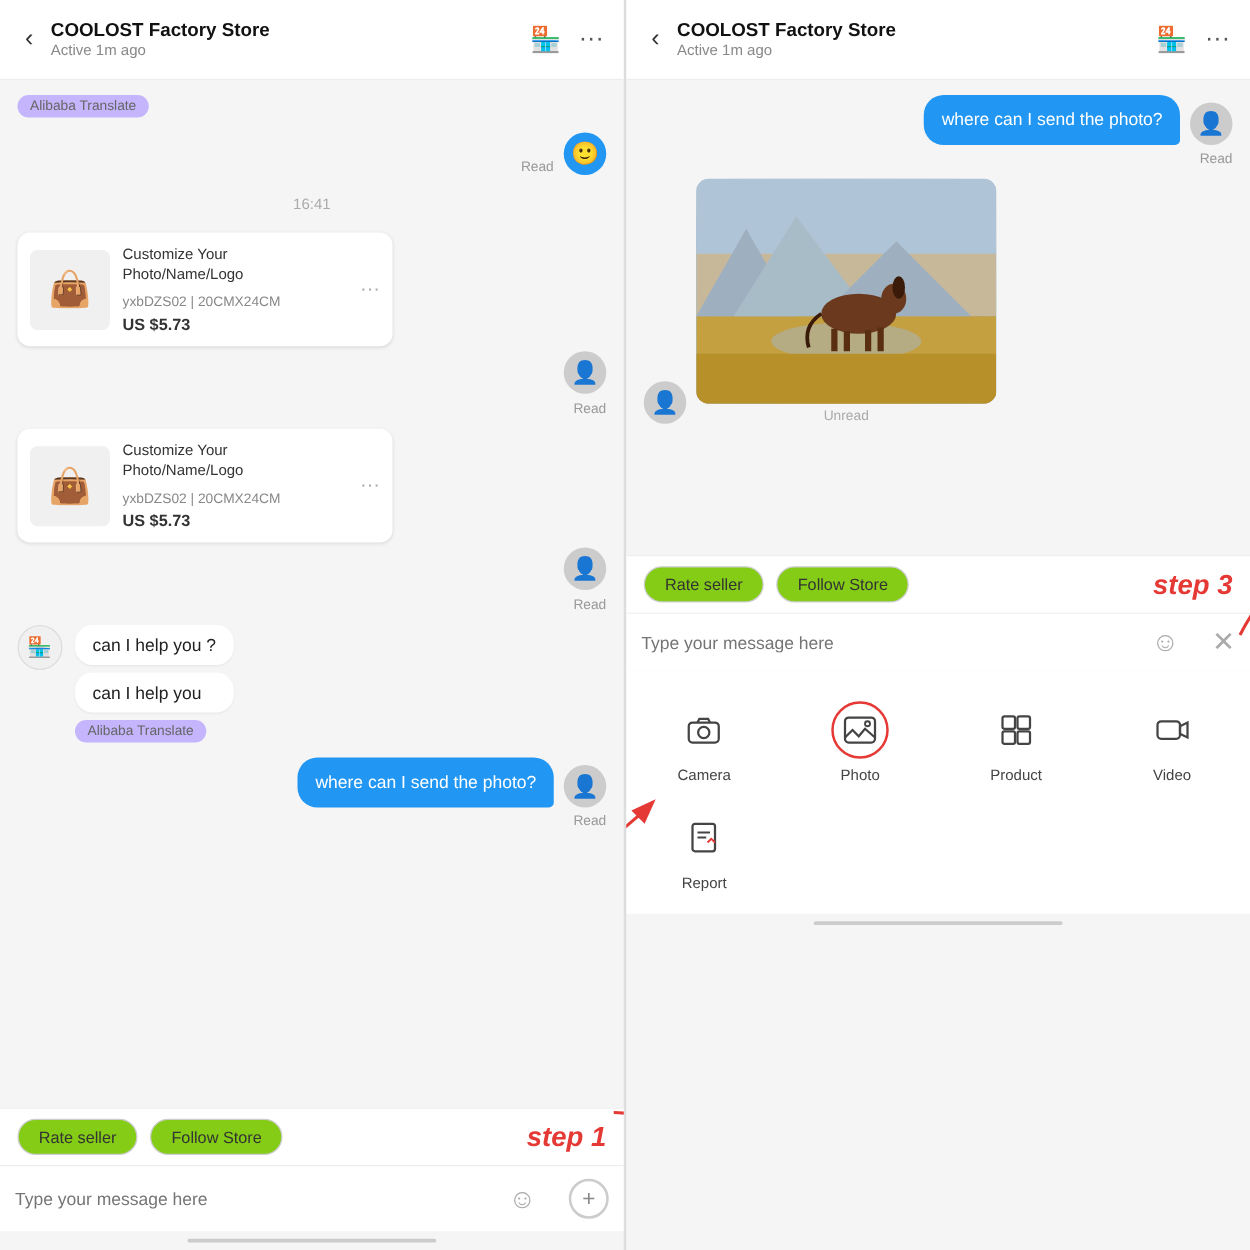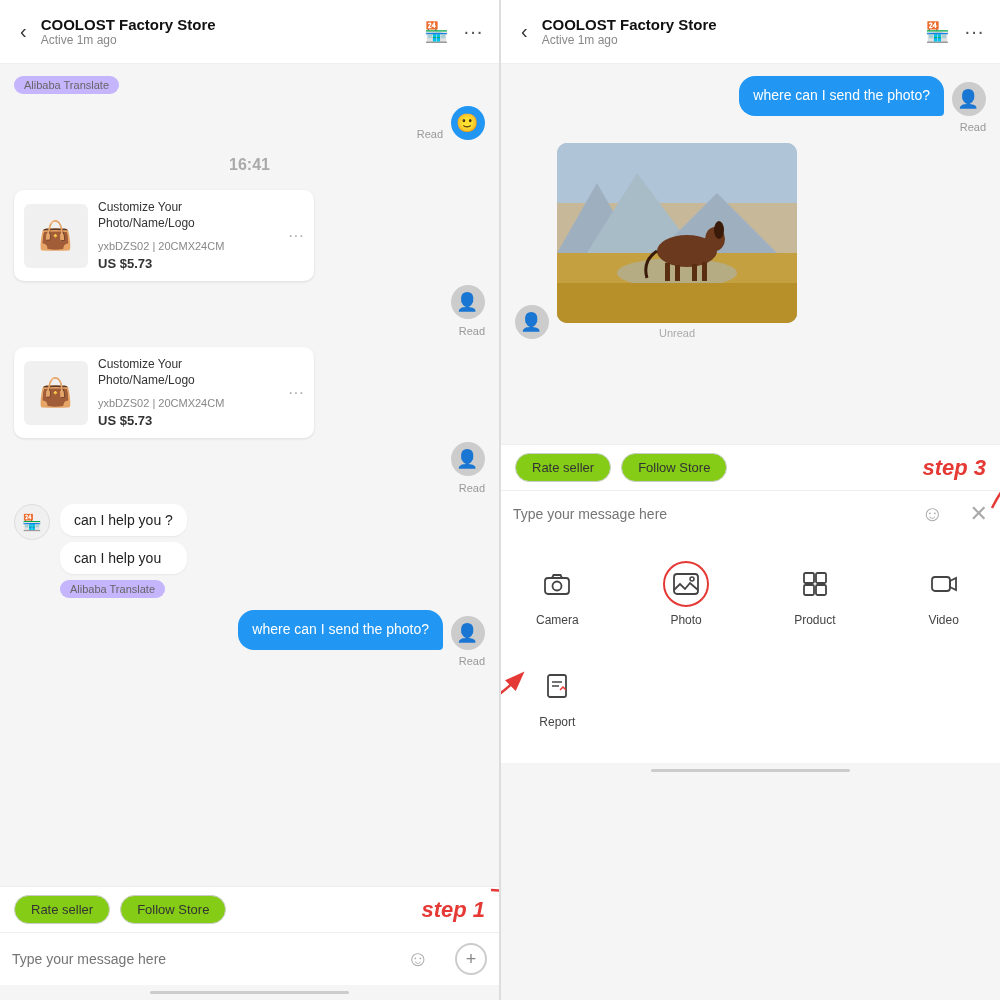--- a/index.html
+++ b/index.html
@@ -110,24 +110,23 @@
       border-bottom-right-radius: 4px;
     }
     .msg-status {
       font-size: 11px;
       color: #999;
       text-align: right;
       margin-top: 2px;
     }
     .time-label {
       text-align: center;
-      font-size: 16px;
+      font-size: 12px;
       color: #aaa;
       margin: 6px 0;
-      font-weight: bold;
     }
     .product-card {
       background: #fff;
       border-radius: 10px;
       padding: 10px;
       display: flex;
       gap: 10px;
       max-width: 300px;
       box-shadow: 0 1px 3px rgba(0,0,0,0.1);
       align-items: center;
@@ -249,21 +248,21 @@
       cursor: pointer;
     }
     
     .panel.right {
       border-right: none;
       border-left: 1px solid #ddd;
     }
     .action-grid {
       display: grid;
       grid-template-columns: repeat(4, 1fr);
-      gap: 16px;
+      gap: 0;
       background: #fff;
       padding: 14px 0 8px;
       flex-shrink: 0;
     }
     .action-cell {
       display: flex;
       flex-direction: column;
       align-items: center;
       gap: 6px;
       padding: 10px 0;

